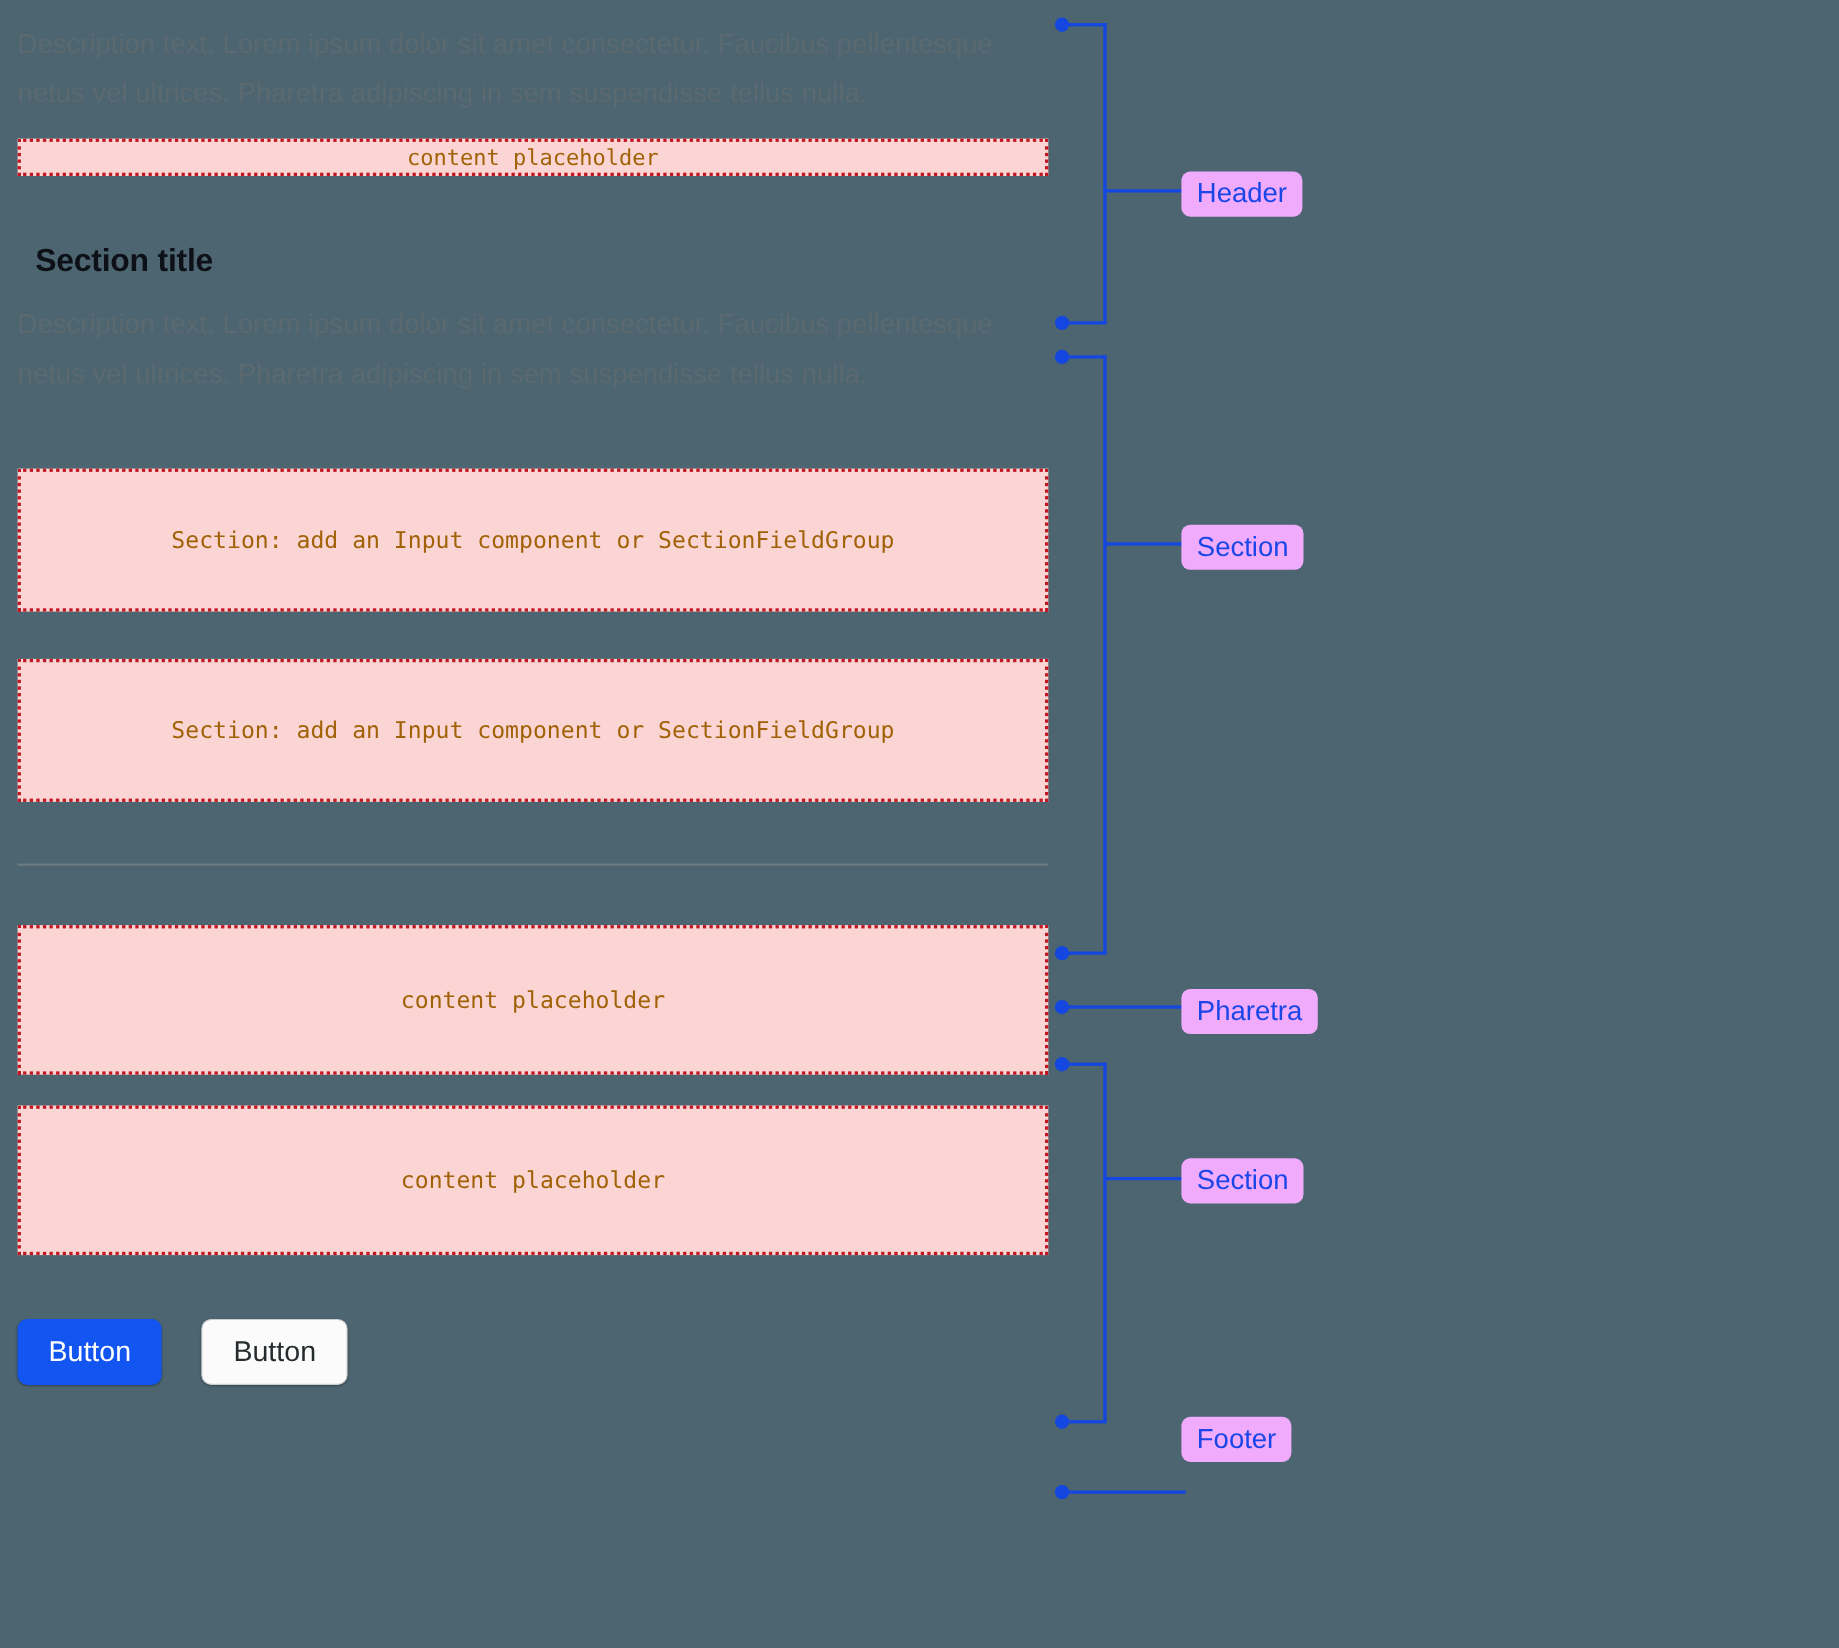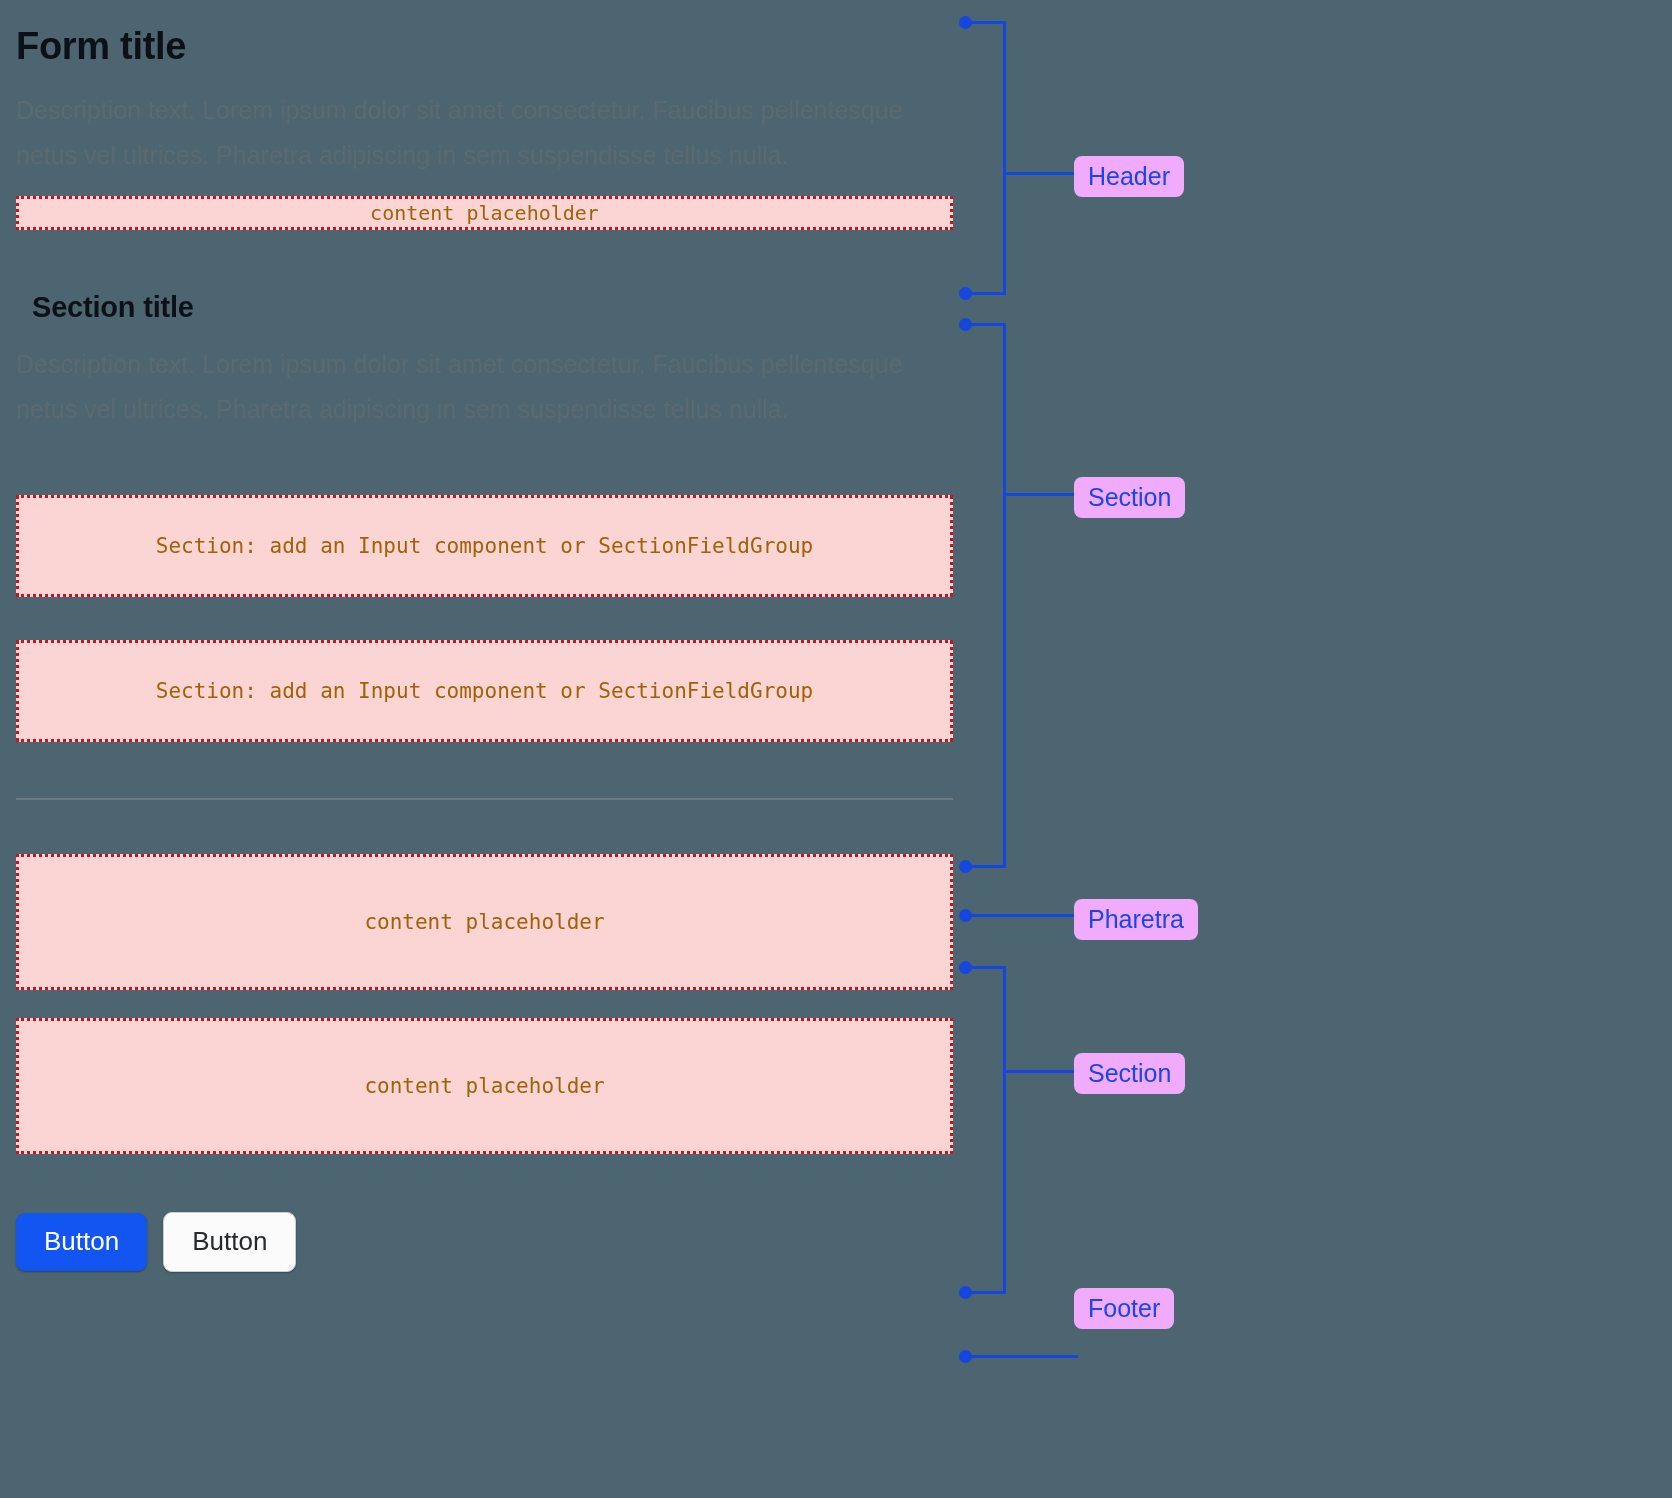--- a/index.html
+++ b/index.html
@@ -57,35 +57,34 @@
     border: 3px dotted #c01722;
     color: #a16207;
     font-family: "DejaVu Sans Mono", "Liberation Mono", monospace;
     font-size: 21px;
     display: flex;
     align-items: center;
     justify-content: center;
     text-align: center;
   }
   .ph-slim   { height: 34px; font-size: 20px; }
-  .ph-tall   { height: 102px; }
+  .ph-tall   { height: 130px; }
   .ph-medium { height: 136px; }
 
   
   .separator {
     height: 0;
     border-top: 2px solid #6b7b82;
     width: 100%;
   }
 
   
   .footer-row {
     display: flex;
-    align-items: center;
-    gap: 16px;
+    gap: 36px;
   }
   .btn {
     box-sizing: border-box;
     font-family: "Liberation Sans", sans-serif;
     font-size: 26px;
     border-radius: 9px;
     padding: 14px 28px;
     cursor: pointer;
     line-height: 1.15;
   }
@@ -139,21 +138,20 @@
     width: 0;
     border-left: 3px solid #1447e0;
   }
 </style>
 </head>
 <body>
 
 <div id="form-col">
 
   <div>
-    <h1 class="form-title">Form title</h1>
 
     <p class="desc-text">Description text. Lorem ipsum dolor sit amet consectetur. Faucibus pellentesque netus vel ultrices. Pharetra adipiscing in sem suspendisse tellus nulla.</p>
 
     <div class="ph ph-slim" style="margin-top: 18px;">content placeholder</div>
   </div>
 
   <div style="margin-top: 60px;">
     <h2 class="section-title">Section title</h2>
 
     <p class="desc-text">Description text. Lorem ipsum dolor sit amet consectetur. Faucibus pellentesque netus vel ultrices. Pharetra adipiscing in sem suspendisse tellus nulla.</p>

